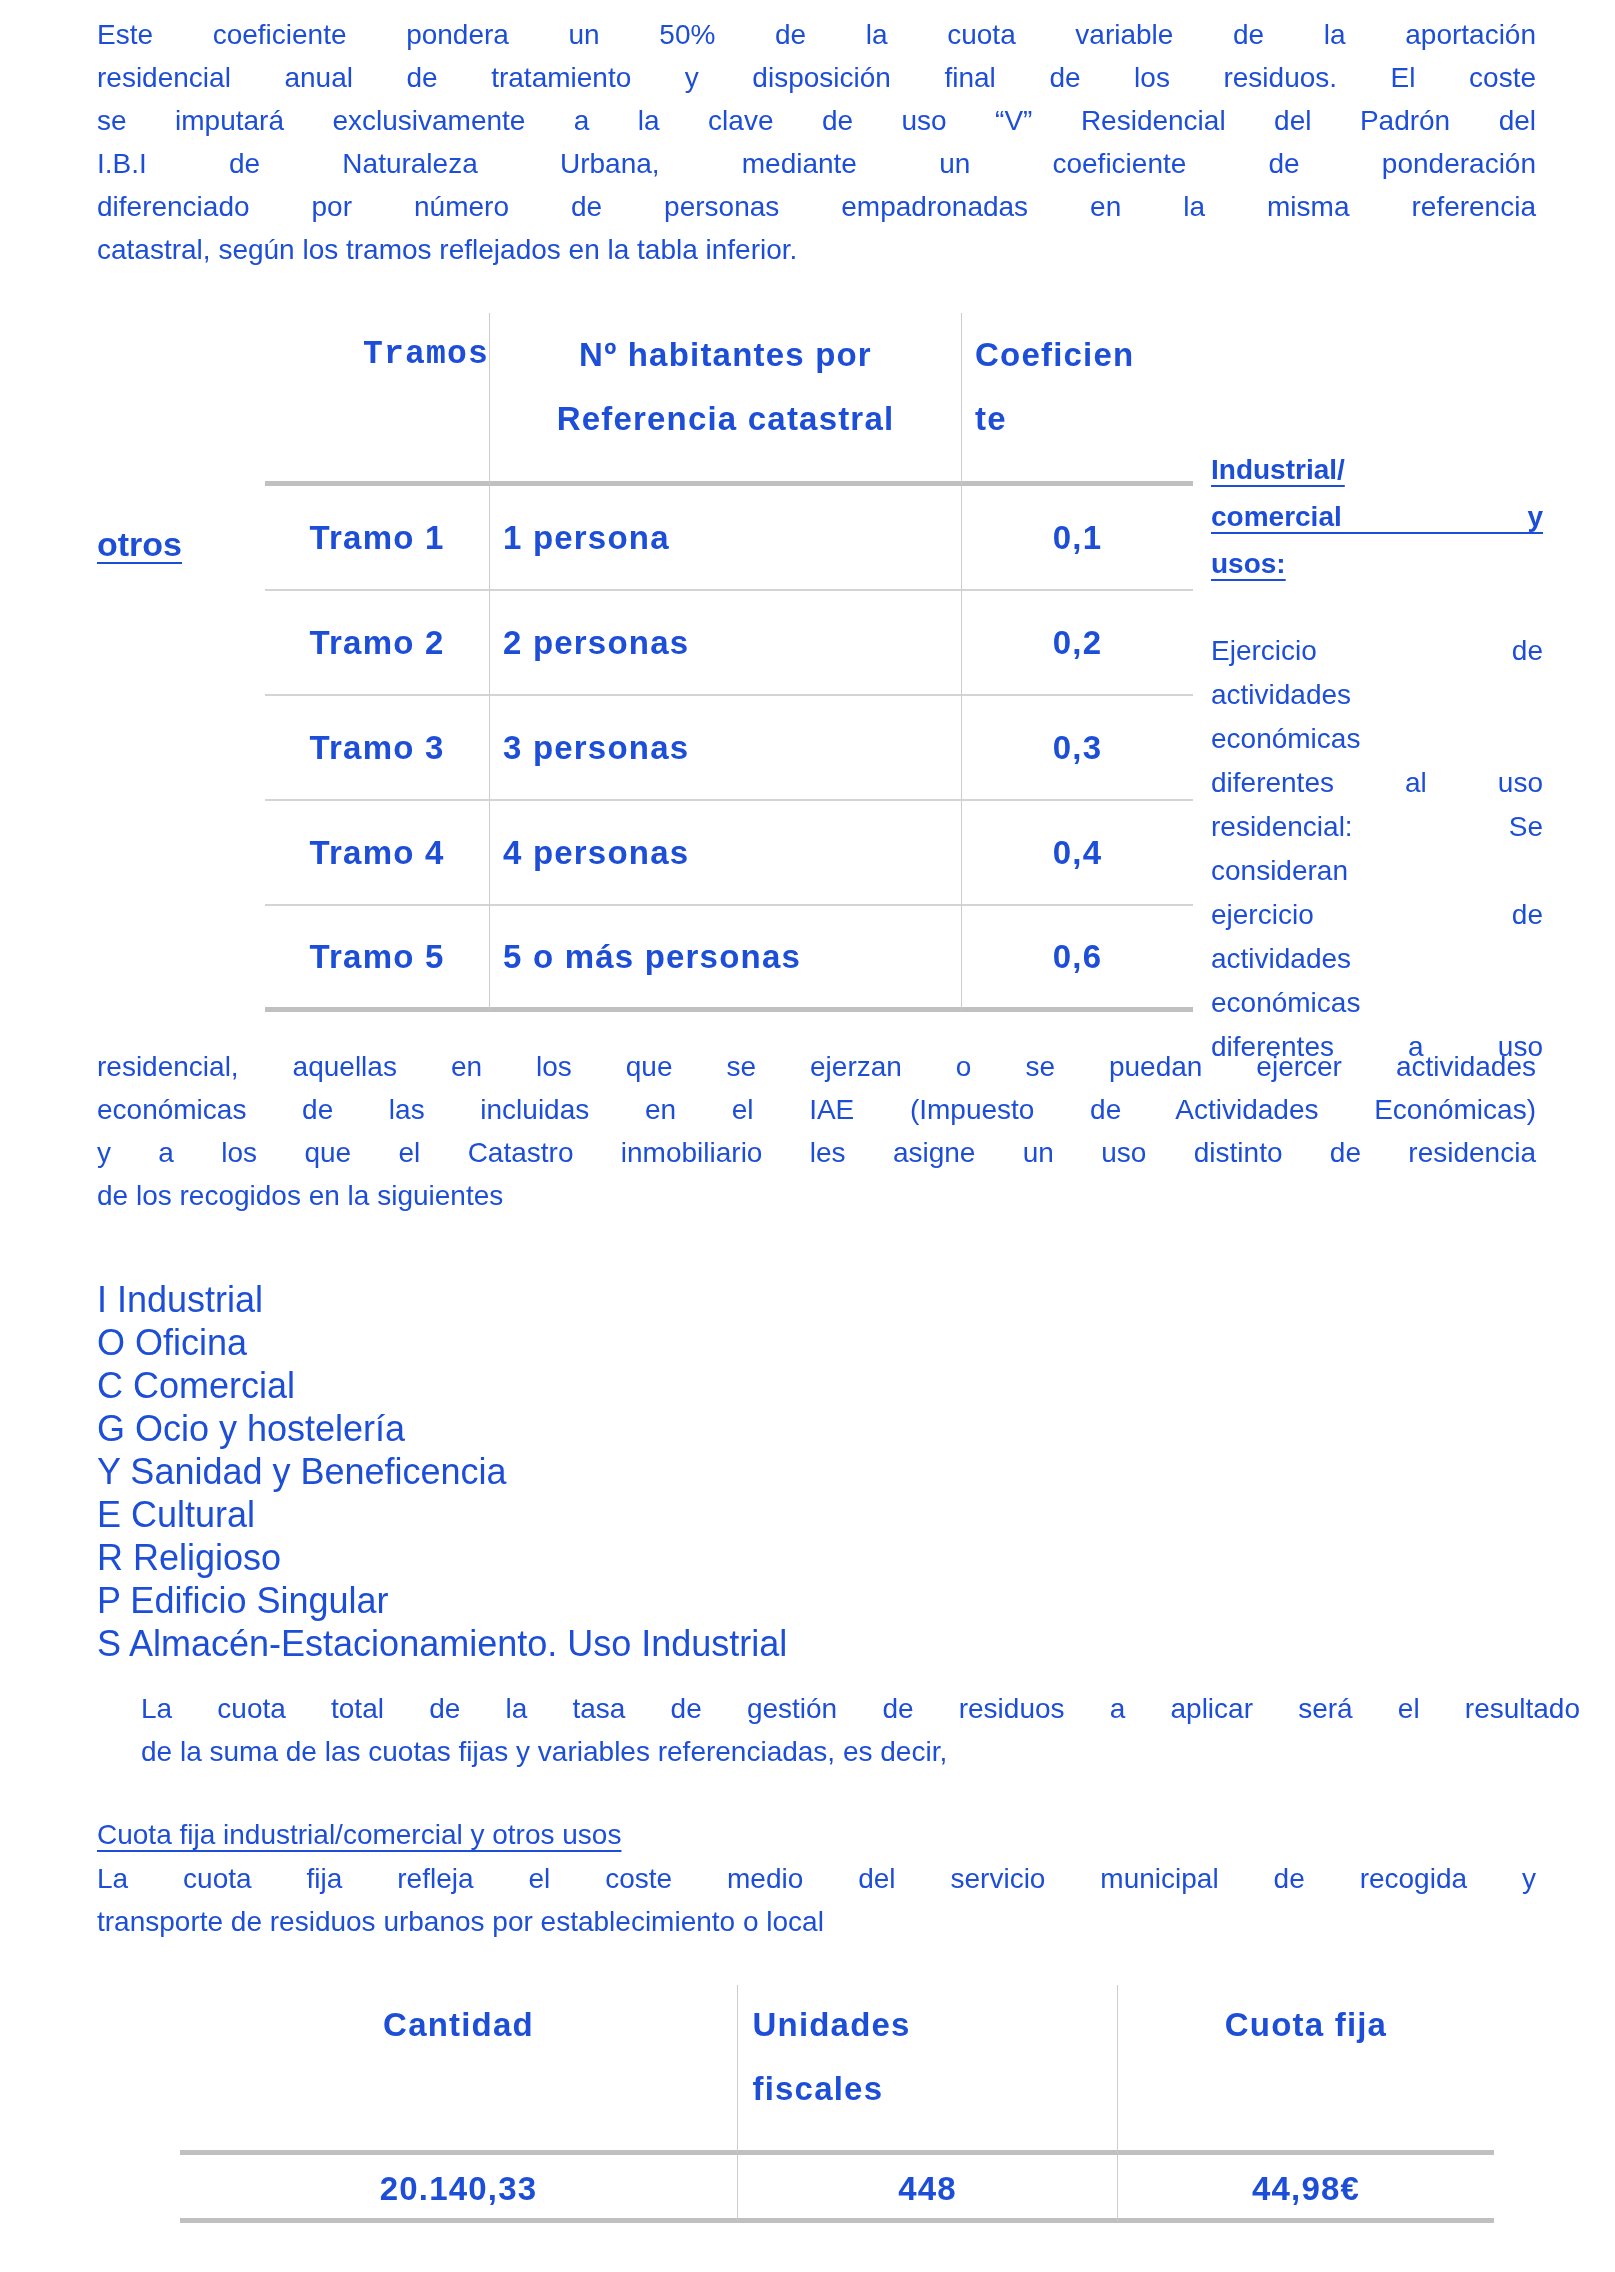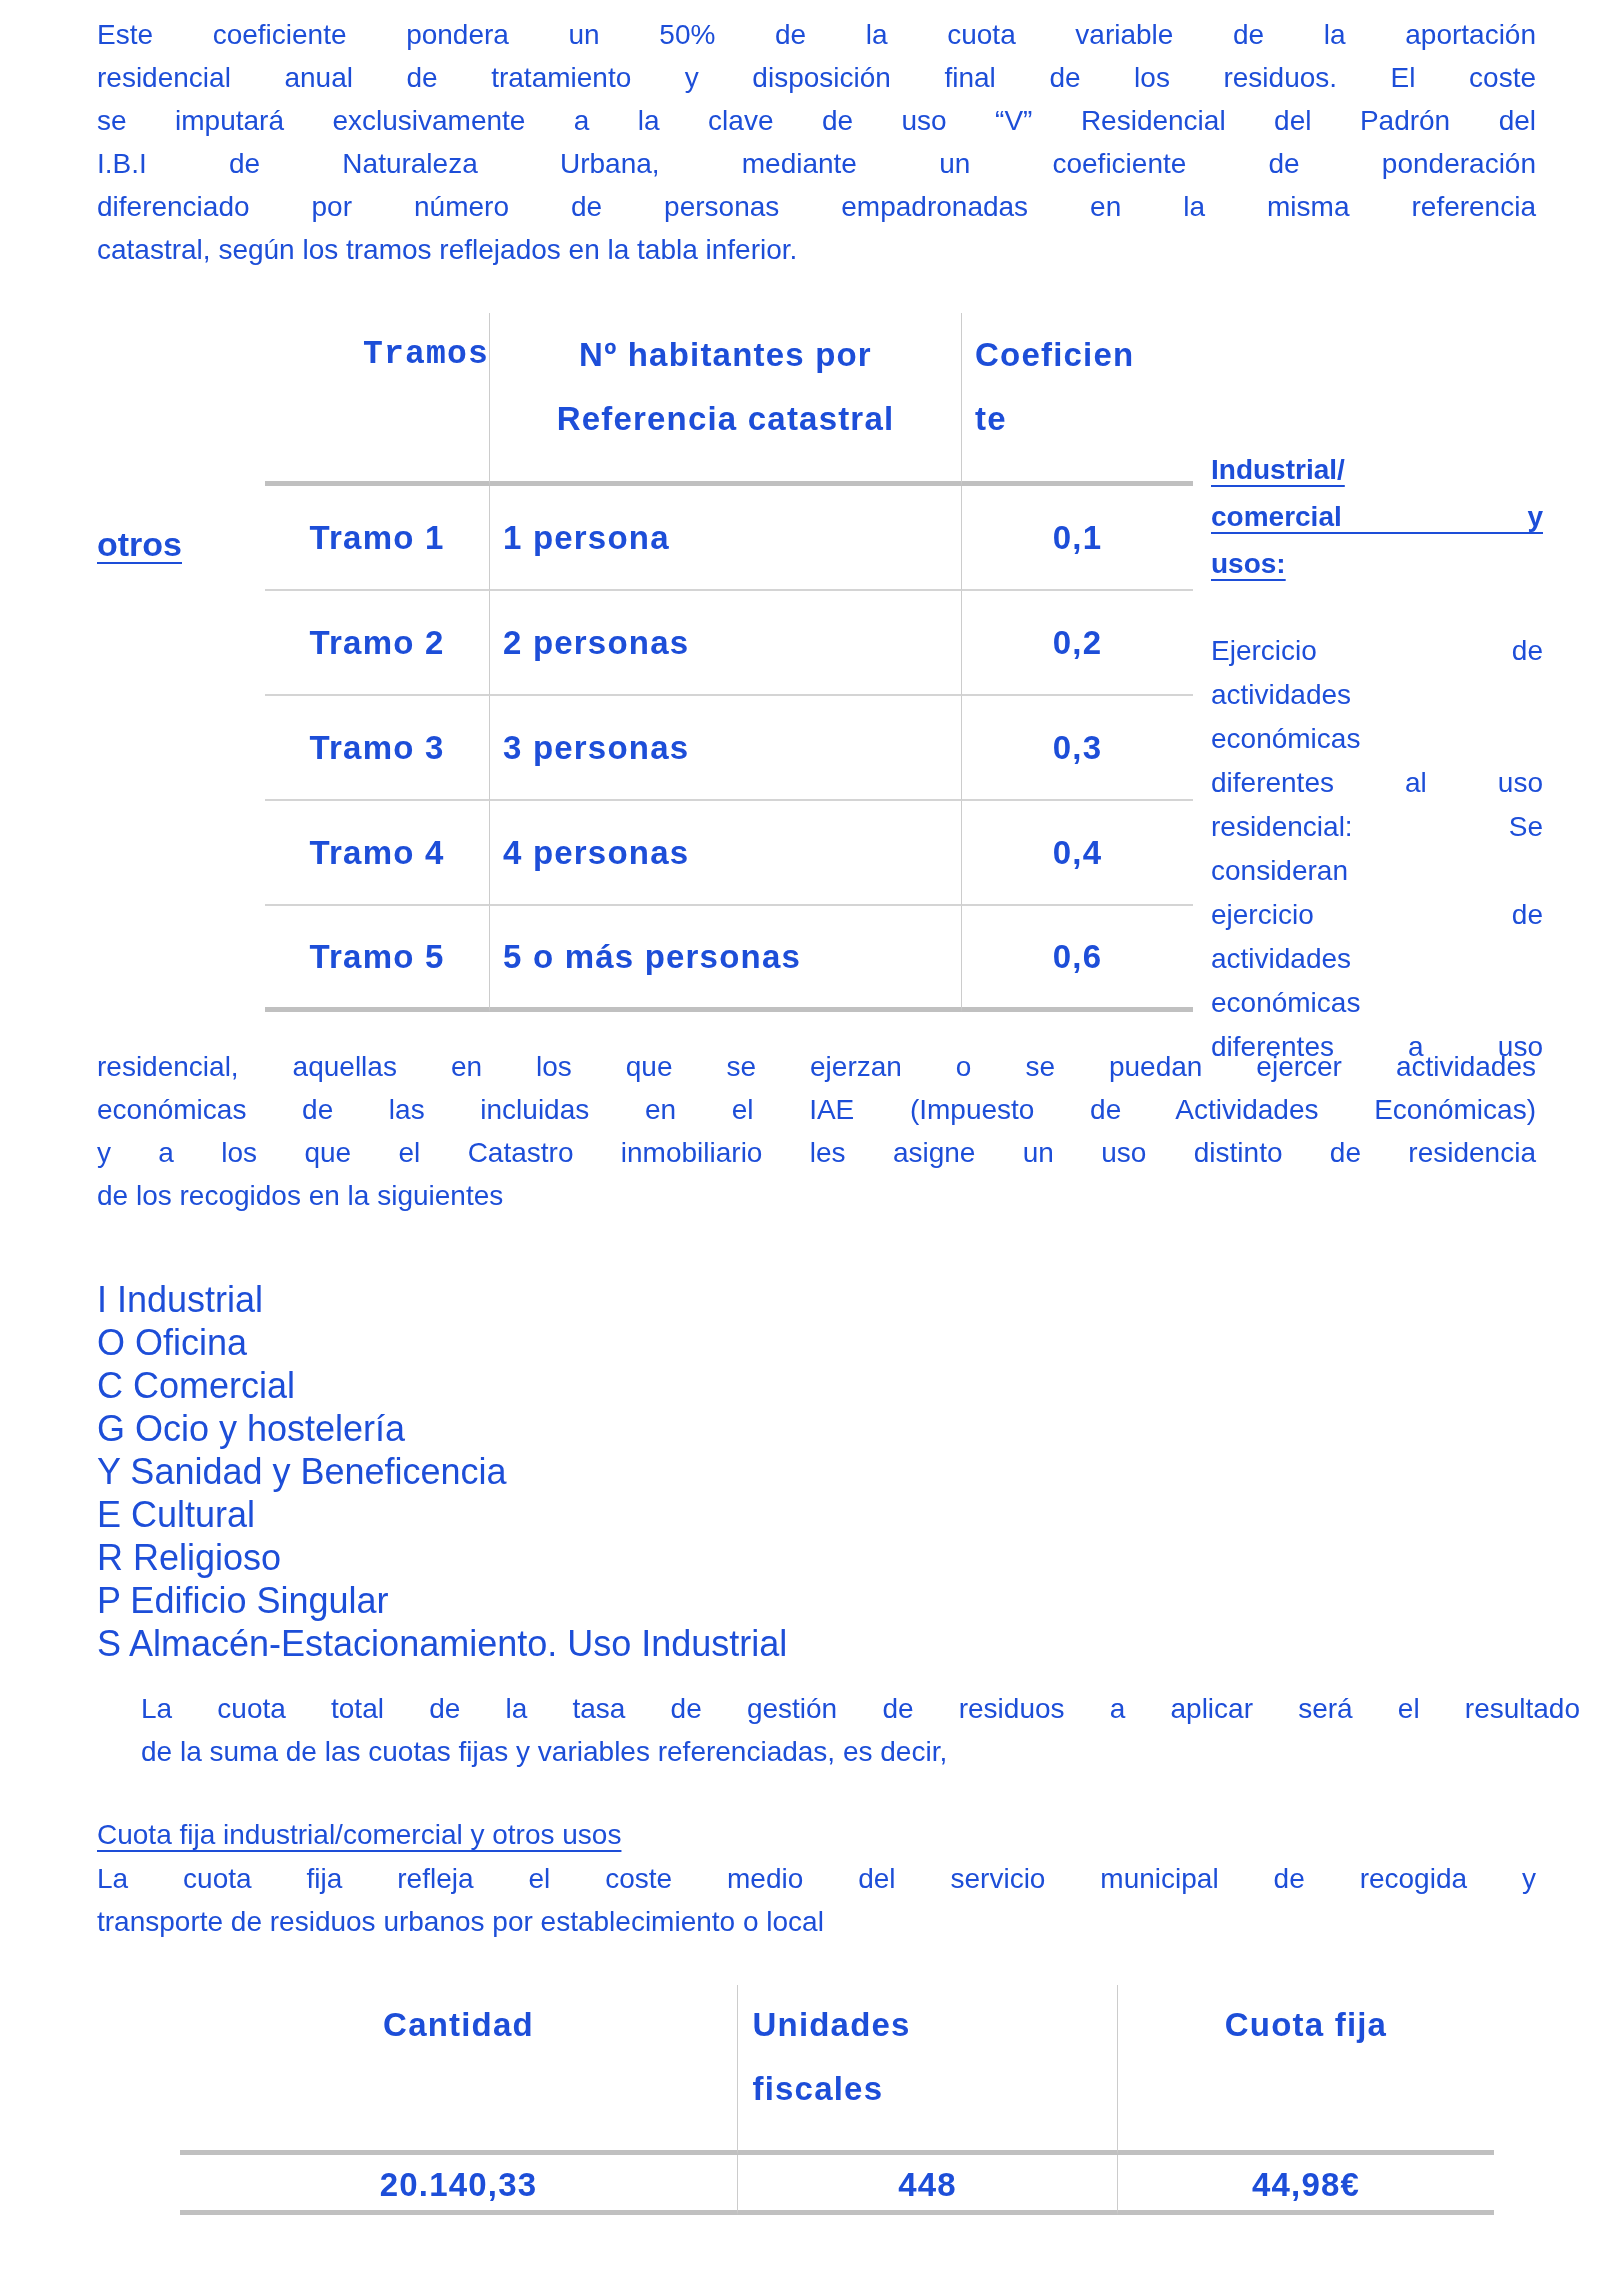--- a/index.html
+++ b/index.html
@@ -65,21 +65,21 @@
   .table2 > div { box-sizing:border-box; }
   .t2h {
     height:170px; border-bottom:5.6px solid #c0c0c0;
     line-height:64px; padding-top:8px; white-space:pre-line;
   }
   .t2h.c1 { text-align:center; }
   .t2h.c2 { padding-left:14.5px; }
   .t2h.c3 { text-align:center; }
   .t2c {
     display:flex; align-items:center; justify-content:center;
-    height:60px; padding-top:4px; border-bottom:5.6px solid #c0c0c0;
+    height:68px; padding-top:4px; border-bottom:5.6px solid #c0c0c0;
   }
 
   
   .pos-intro { top:13px; }
   .pos-after { top:1045px; }
   .pos-total { top:1687px;margin-left:44px; }
   .pos-fija  { top:1857px; }
 </style>
 </head>
 <body>

